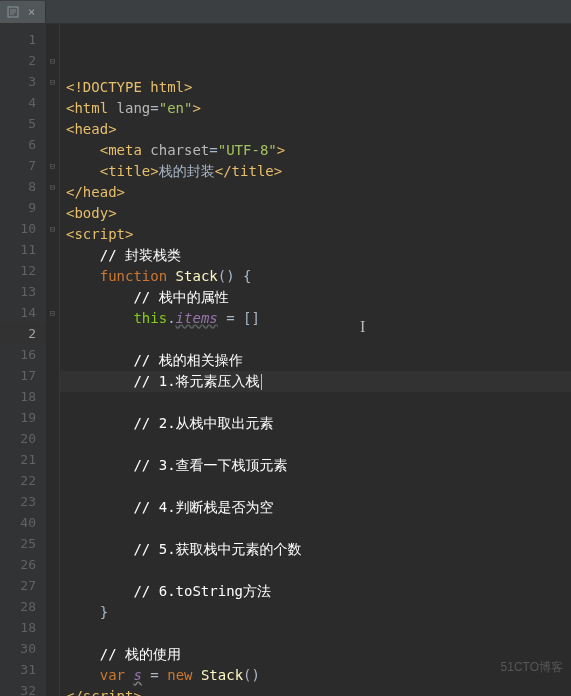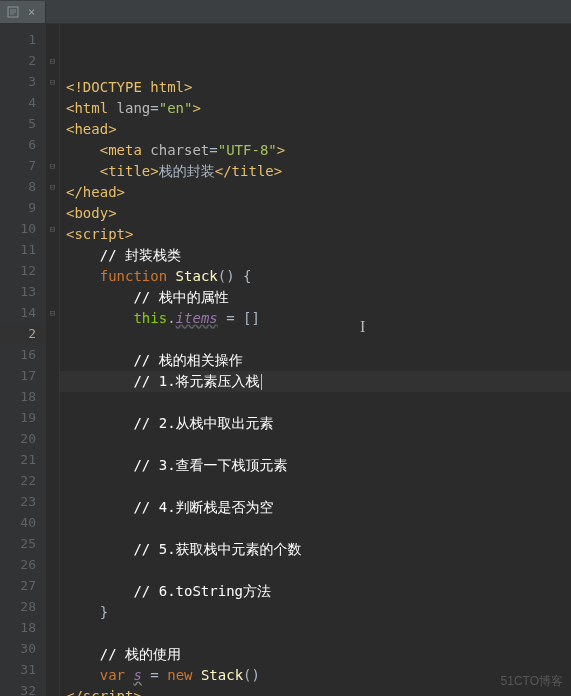--- a/index.html
+++ b/index.html
@@ -112,21 +112,21 @@
     display: inline-block;
     width: 1px;
     height: 16px;
     background: #bbbbbb;
     vertical-align: middle;
     margin-left: 1px;
   }
   .watermark {
     position: absolute;
     right: 8px;
-    bottom: 6px;
+    bottom: 20px;
     color: #6a6a6a;
     font-size: 12px;
     font-family: sans-serif;
     opacity: 0.7;
   }
   .cursor-i {
     position: absolute;
     font-family: serif;
     color: #bbbbbb;
     font-size: 16px;

